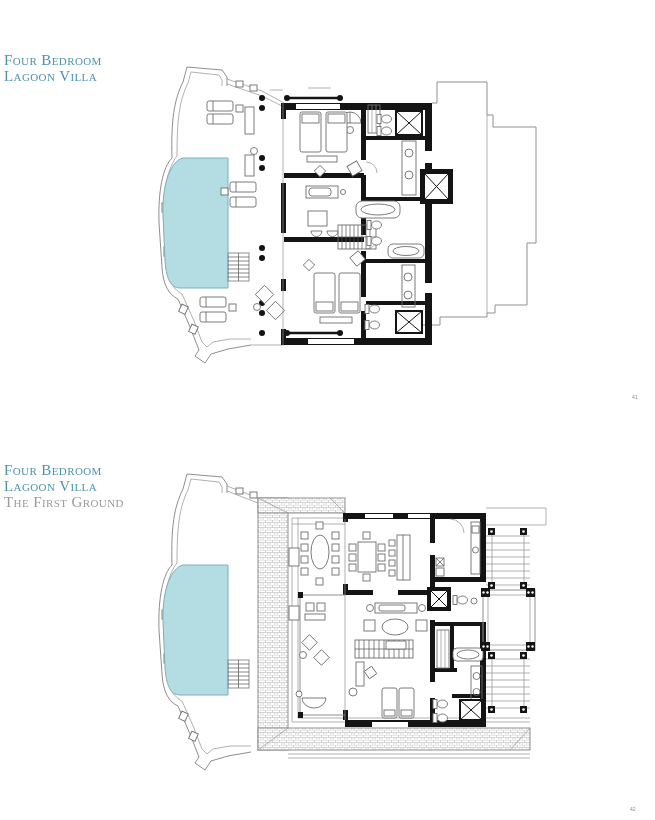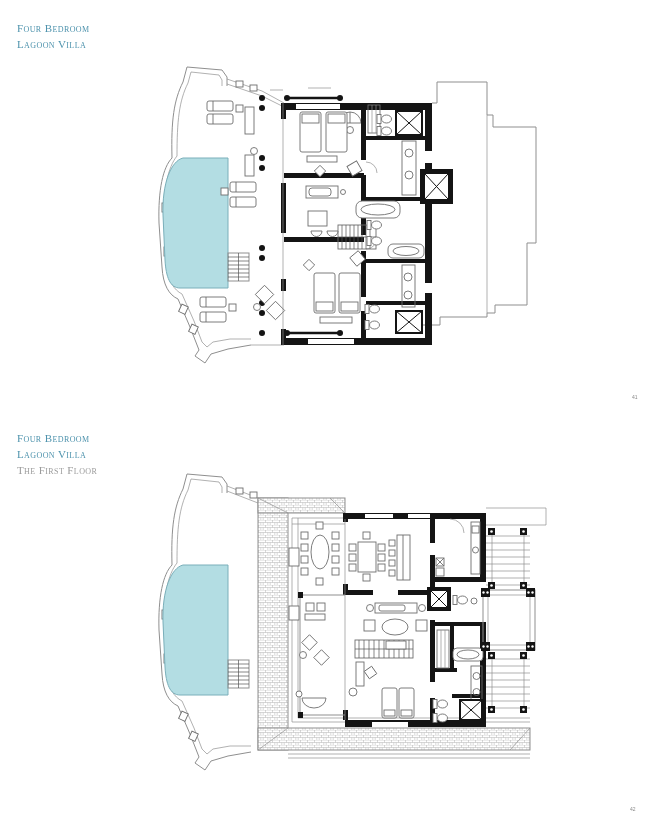--- a/index.html
+++ b/index.html
@@ -2,22 +2,22 @@
 <html style="--title-teal: #4e93ad; --subtitle-gray: #9b9b9b; --pool-fill: #b3dde3; --pool-edge: #7aafba; --wall-black: #141414; --line-gray: #8f8f8f; --furniture-gray: #6e6e6e; --hatch-gray: #b0b0b0;"><head>
 <meta charset="utf-8">
 <style>
   html,body{margin:0;padding:0;}
   body{
     width:655px;height:820px;position:relative;overflow:hidden;
     background:#ffffff;
     font-family:"Liberation Serif", serif;
   }
   .plan-title{
-    position:absolute;left:17px;width:200px;
-    font-variant:small-caps;letter-spacing:.4px;line-height:16px;font-size:11px;
+    position:absolute;left:4px;width:200px;
+    font-variant:small-caps;letter-spacing:.4px;line-height:16px;font-size:15px;margin-top:32px;
   }
   .plan-title .t1,.plan-title .t2{color:var(--title-teal);}
   .plan-title .t3{color:var(--subtitle-gray);}
   .pagenum{
     position:absolute;font-family:"Liberation Sans",sans-serif;
     font-size:5px;color:#8a8a8a;
   }
   svg.plan{position:absolute;}
   
   .wall{fill:var(--wall-black);stroke:none;}
@@ -226,21 +226,21 @@
     <use href="#wc1" transform="translate(224,254) rotate(-90)"></use>
     <use href="#wc1" transform="translate(224,270) rotate(-90)"></use>
   </g>
 </svg>
 
 <div class="pagenum" style="left:632px;top:394px">41</div>
 
 <div class="plan-title" style="top:430px">
   <div class="t1">Four Bedroom</div>
   <div class="t2">Lagoon Villa</div>
-  <div class="t3">The First Floor</div>
+  <div class="t3">The First Ground</div>
 </div>
 
 <svg class="plan" style="left:150px;top:470px" width="460" height="350" viewBox="0 0 460 350">
   <defs>
     <g id="wc2">
       <rect x="-4.5" y="-9" width="9" height="4" class="furn"></rect>
       <ellipse cx="0" cy="0.5" rx="4" ry="5" class="furn"></ellipse>
     </g>
     <pattern id="brick" width="7" height="5" patternUnits="userSpaceOnUse">
       <rect width="7" height="5" fill="#ffffff"></rect>

